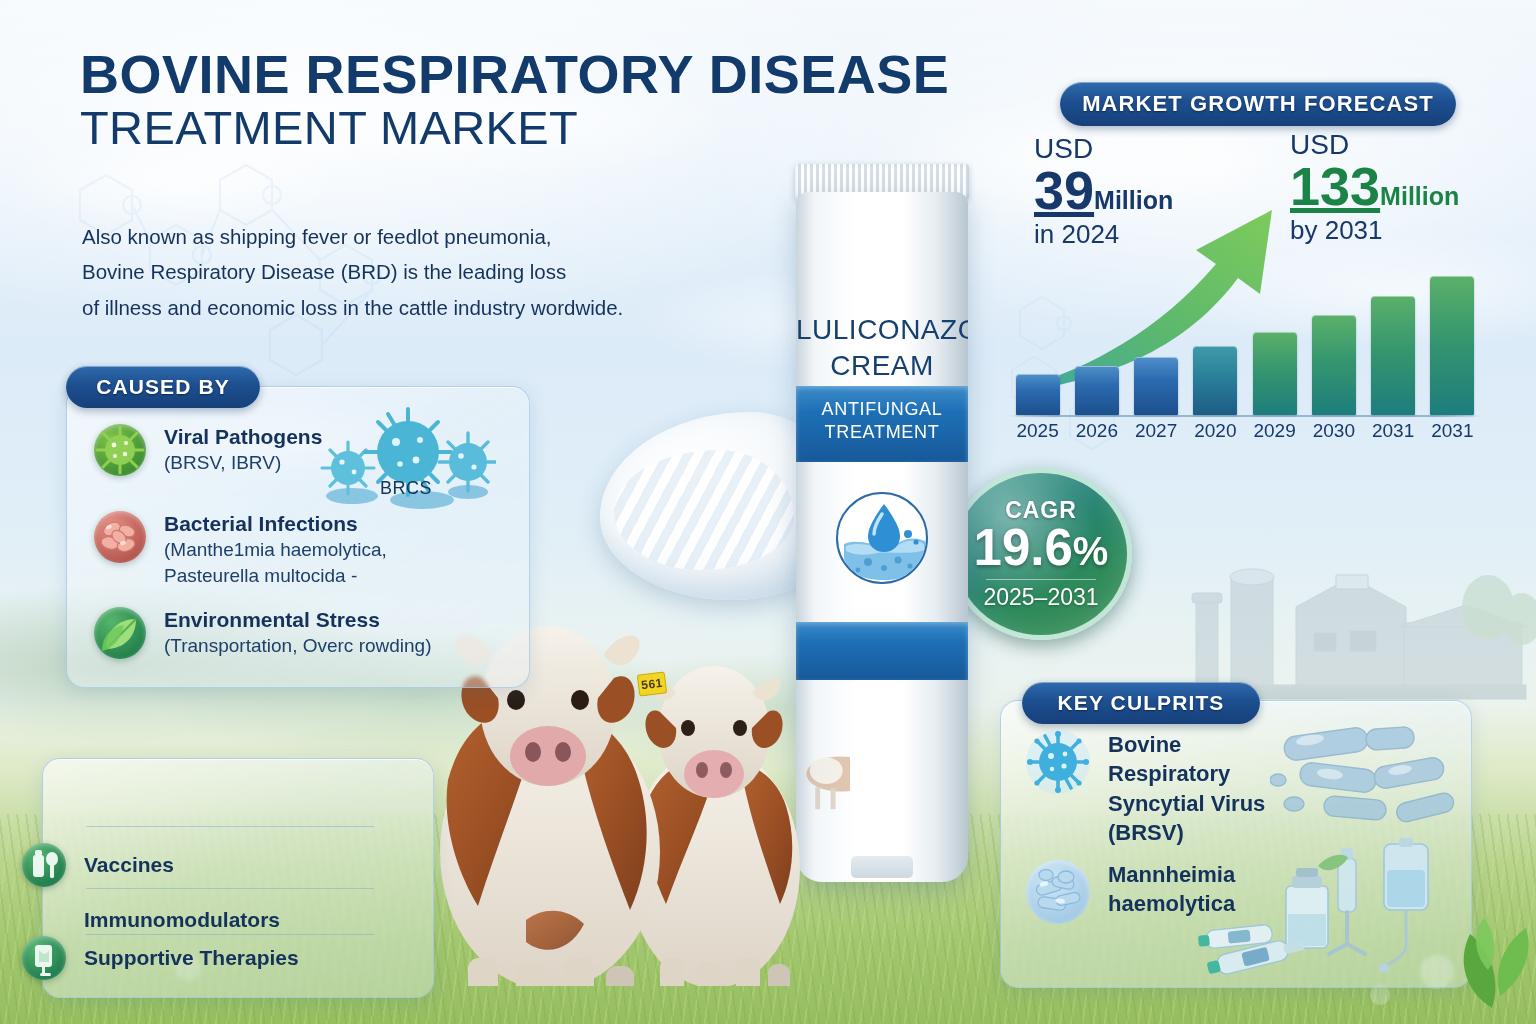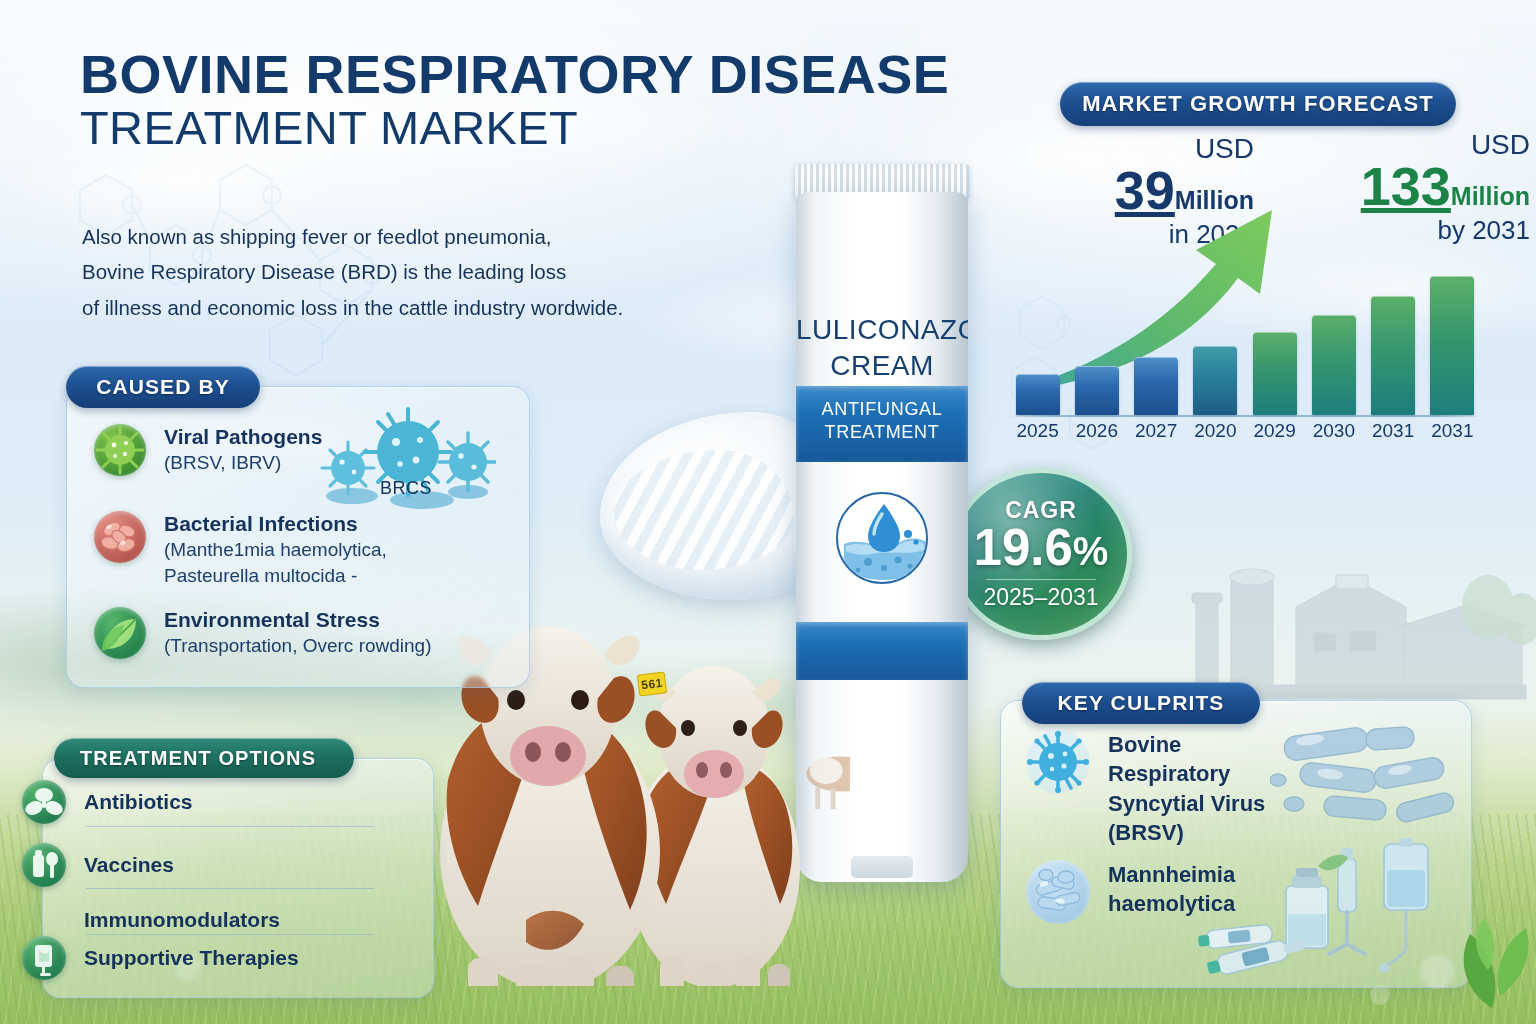--- a/index.html
+++ b/index.html
@@ -88,21 +88,21 @@
   }
   .pill-blue { background:linear-gradient(180deg,#2f6bad 0%,#1d4f90 45%,#16407a 100%); }
   .pill-green{ background:linear-gradient(180deg,#2f8a79 0%,#1d6f60 48%,#155b4e 100%); }
 
   #forecast-badge { position:absolute; left:1060px; top:82px; width:396px; height:44px; font-size:22px; line-height:44px; }
   #caused-badge   { position:absolute; left:66px;  top:366px; width:194px; height:42px; font-size:21px; line-height:42px; }
   #treat-badge    { position:absolute; left:54px;  top:738px; width:300px; height:40px; font-size:20px; line-height:40px; text-align:left; padding-left:26px; }
   #culprit-badge  { position:absolute; left:1022px;top:682px; width:238px; height:42px; font-size:21px; line-height:42px; }
 
   
-  .fig { position:absolute; text-align:right; }
+  .fig { position:absolute; text-align:left; }
   .fig .usd { font-size:28px; color:#17386b; line-height:1.05; font-weight:normal; }
   .fig .row { white-space:nowrap; }
   .fig .num { font-size:54px; font-weight:bold; line-height:1.02;text-decoration:underline; }
   .fig .unit{ font-size:25px; font-weight:bold; }
   .fig .yr  { font-size:26px; color:#17386b; line-height:1.25; }
   #fig-2024 { left:1034px; top:134px; width:220px; color:#17386b; }
   #fig-2024 .num,#fig-2024 .unit { color:#17386b; }
   #fig-2031 { left:1290px; top:130px; width:240px; }
   #fig-2031 .usd { color:#17386b; }
   #fig-2031 .num,#fig-2031 .unit { color:#1c8347; }
@@ -584,35 +584,21 @@
         <path d="M8 44 C8 30 16 20 30 18 C26 34 18 42 8 44 Z" fill="#6fc95c" opacity=".85"></path>
       </svg>
     </div>
     <div class="c-text">
       <div class="c-title">Environmental Stress</div>
       <div class="c-sub">(Transportation, Overc rowding)</div>
     </div>
   </div>
 
   <div class="panel" id="treat-panel"></div>
-  <div id="treat-badge" class="pill pill-green">TREATMENT OPTIONS</div>
-
-  <div class="t-row" style="top:780px">
-    <div class="t-icon">
-      <svg viewBox="0 0 44 44" width="44" height="44">
-        <g fill="#eaf7ee">
-          <ellipse cx="22" cy="15" rx="9" ry="7"></ellipse>
-          <ellipse cx="12" cy="28" rx="9" ry="6.5" transform="rotate(-22 12 28)"></ellipse>
-          <ellipse cx="32" cy="28" rx="9" ry="6.5" transform="rotate(22 32 28)"></ellipse>
-          <rect x="20" y="18" width="4" height="10" rx="2"></rect>
-        </g>
-      </svg>
-    </div>
-    <div class="t-label">Antibiotics</div>
-  </div>
+
   <div class="t-sep" style="top:826px"></div>
 
   <div class="t-row" style="top:843px">
     <div class="t-icon">
       <svg viewBox="0 0 44 44" width="44" height="44">
         <g fill="#eaf7ee">
           <rect x="11" y="12" width="11" height="22" rx="3"></rect>
           <rect x="13" y="7" width="7" height="6" rx="2"></rect>
           <rect x="11" y="20" width="11" height="2.4" opacity=".55"></rect>
           <rect x="11" y="25" width="11" height="2.4" opacity=".55"></rect>

